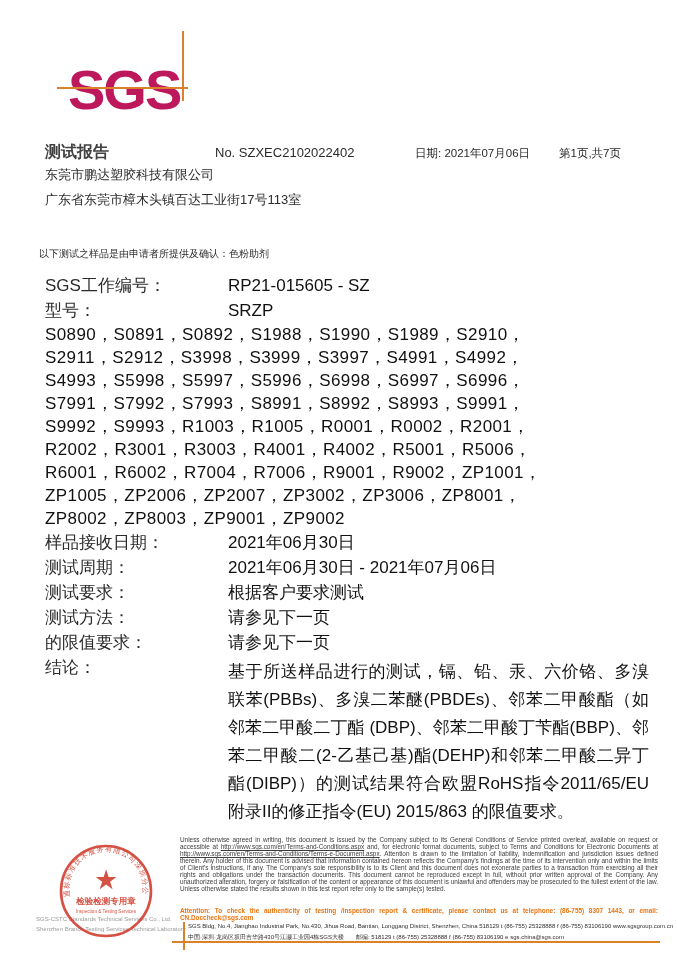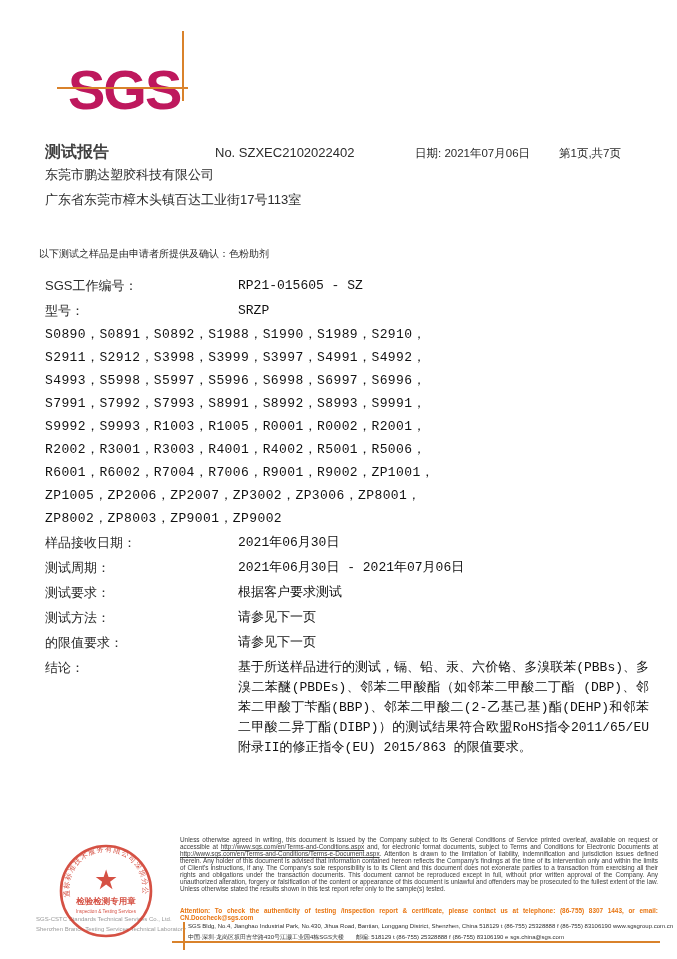--- a/index.html
+++ b/index.html
@@ -22,25 +22,25 @@
   .doc-title { font-size:16px; font-weight:bold; color:#404040; width:170px; flex:none; }
   .report-no { font-size:13px; color:#2b2b2b; width:200px; flex:none;margin-top:24px; }
   .report-date { font-size:11.5px; color:#2b2b2b; width:144px; flex:none; }
   .page-info { font-size:11.5px; color:#2b2b2b; }
   
   .applicant { position:absolute; left:45px; top:162px; font-size:13px; line-height:25px; color:#2b2b2b; }
   
   .intro { position:absolute; left:39px; top:247px; font-size:10px; color:#2b2b2b; }
   
   .fields { position:absolute; left:45px; top:273px; right:28px; }
-  .row { display:flex; line-height:25px; font-size:13px;gap:10px; }
+  .row { display:flex; line-height:25px; font-size:17px; }
   .row .label { width:183px; flex:none; color:#2b2b2b; }
-  .row .value { flex:1; color:#111;font-family:Liberation Mono, monospace; }
+  .row .value { flex:1; color:#111; }
   .codes div { line-height:23px; letter-spacing:0.4px; }
-  .row.conclusion .value { line-height:20px; padding-top:3px; text-align:justify; }
+  .row.conclusion .value { line-height:28px; padding-top:3px; text-align:justify; }
   
   .disclaimer {
     position:absolute; left:180px; top:836px; width:478px;
     font-size:6.4px; line-height:7px; color:#3c3c3c; text-align:justify;
   }
   .disclaimer .url { text-decoration:underline; }
   .attention {
     position:absolute; left:180px; top:907px; width:478px;
     font-size:6.4px; line-height:7px; font-weight:bold; color:#e87511; text-align:justify;
   }

